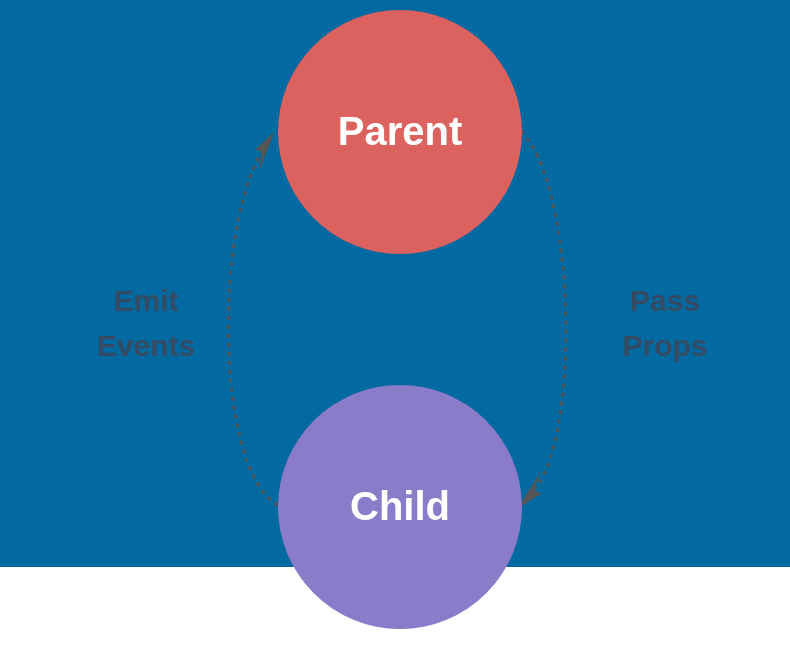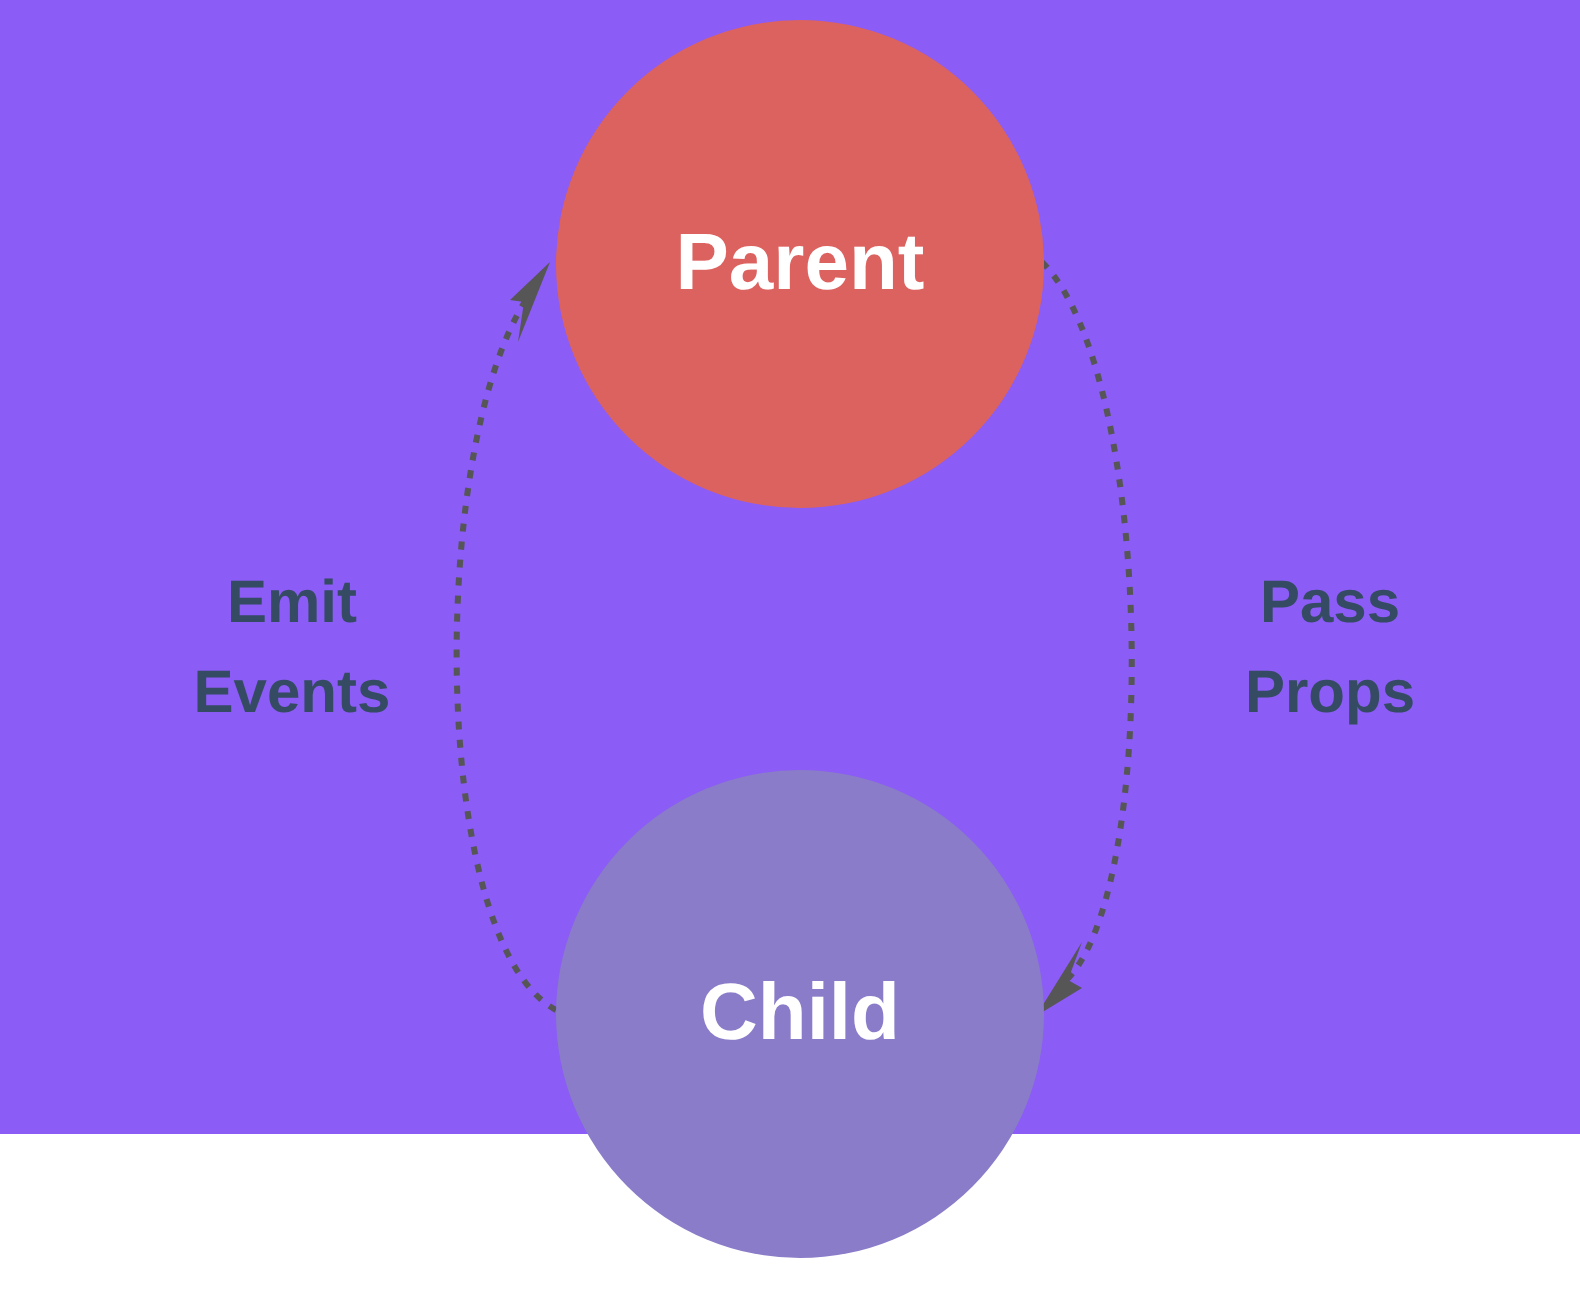--- a/index.html
+++ b/index.html
@@ -11,21 +11,21 @@
     width: 790px;
     height: 646px;
     background: #ffffff;
     font-family: "Liberation Sans", sans-serif;
     overflow: hidden;
   }
   #diagram-canvas {
     position: relative;
     width: 790px;
     height: 567px;
-    background: #8b5cf6;
+    background: #0369a1;
   }
   .diagram-svg {
     position: absolute;
     top: 0;
     left: 0;
     width: 790px;
     height: 646px;
   }
   .node-label {
     font-family: "Liberation Sans", sans-serif;

